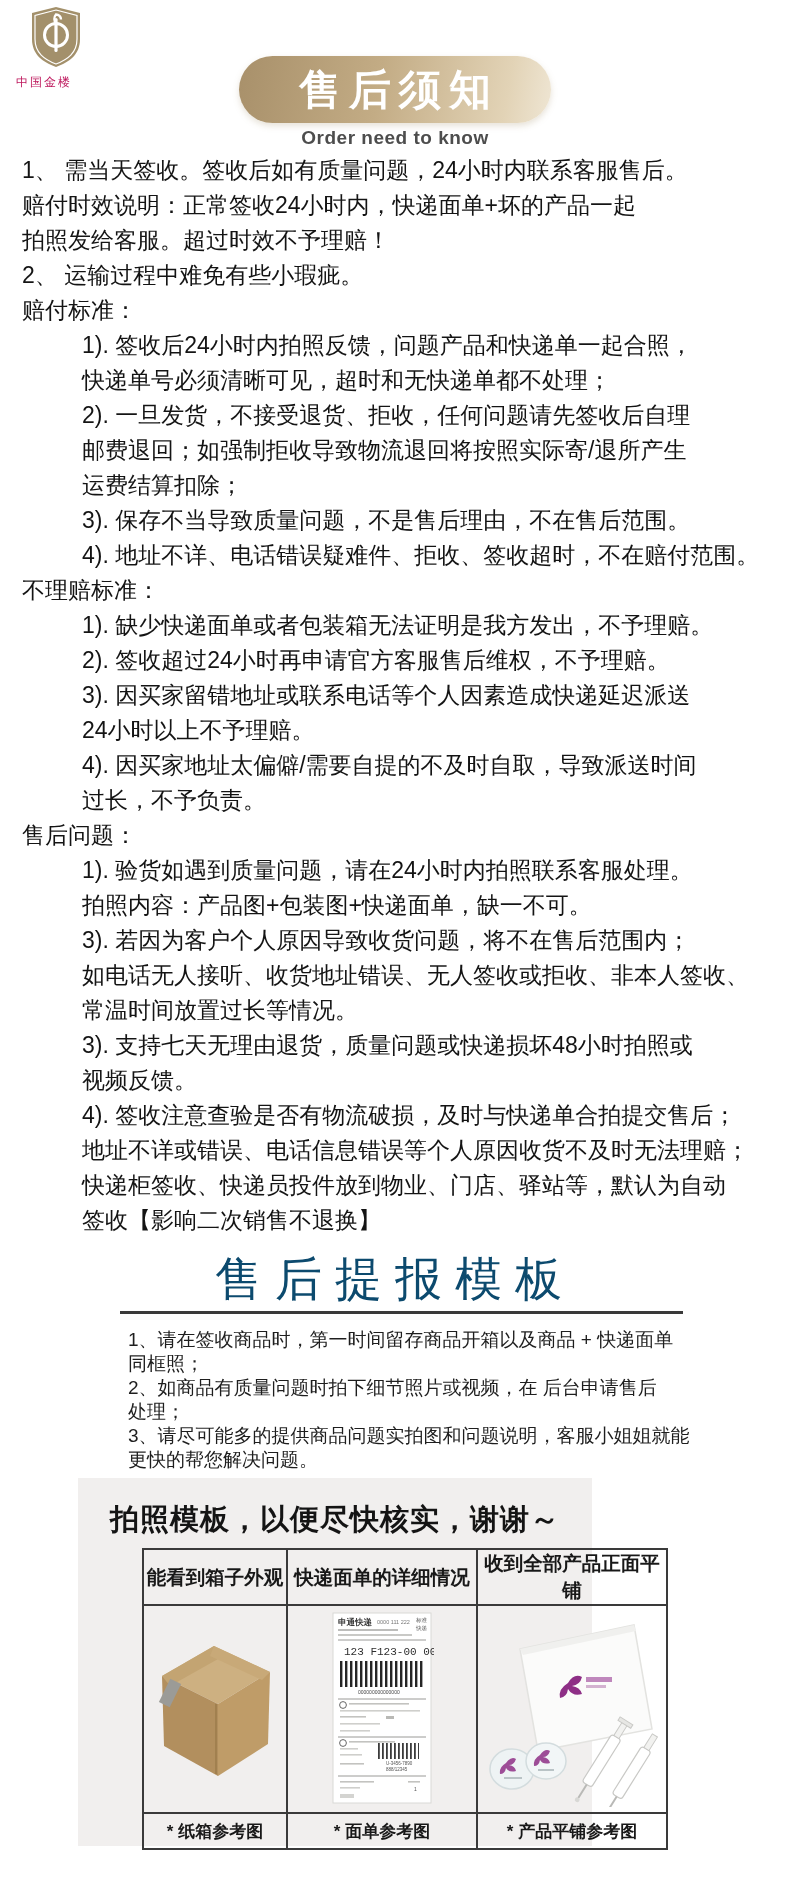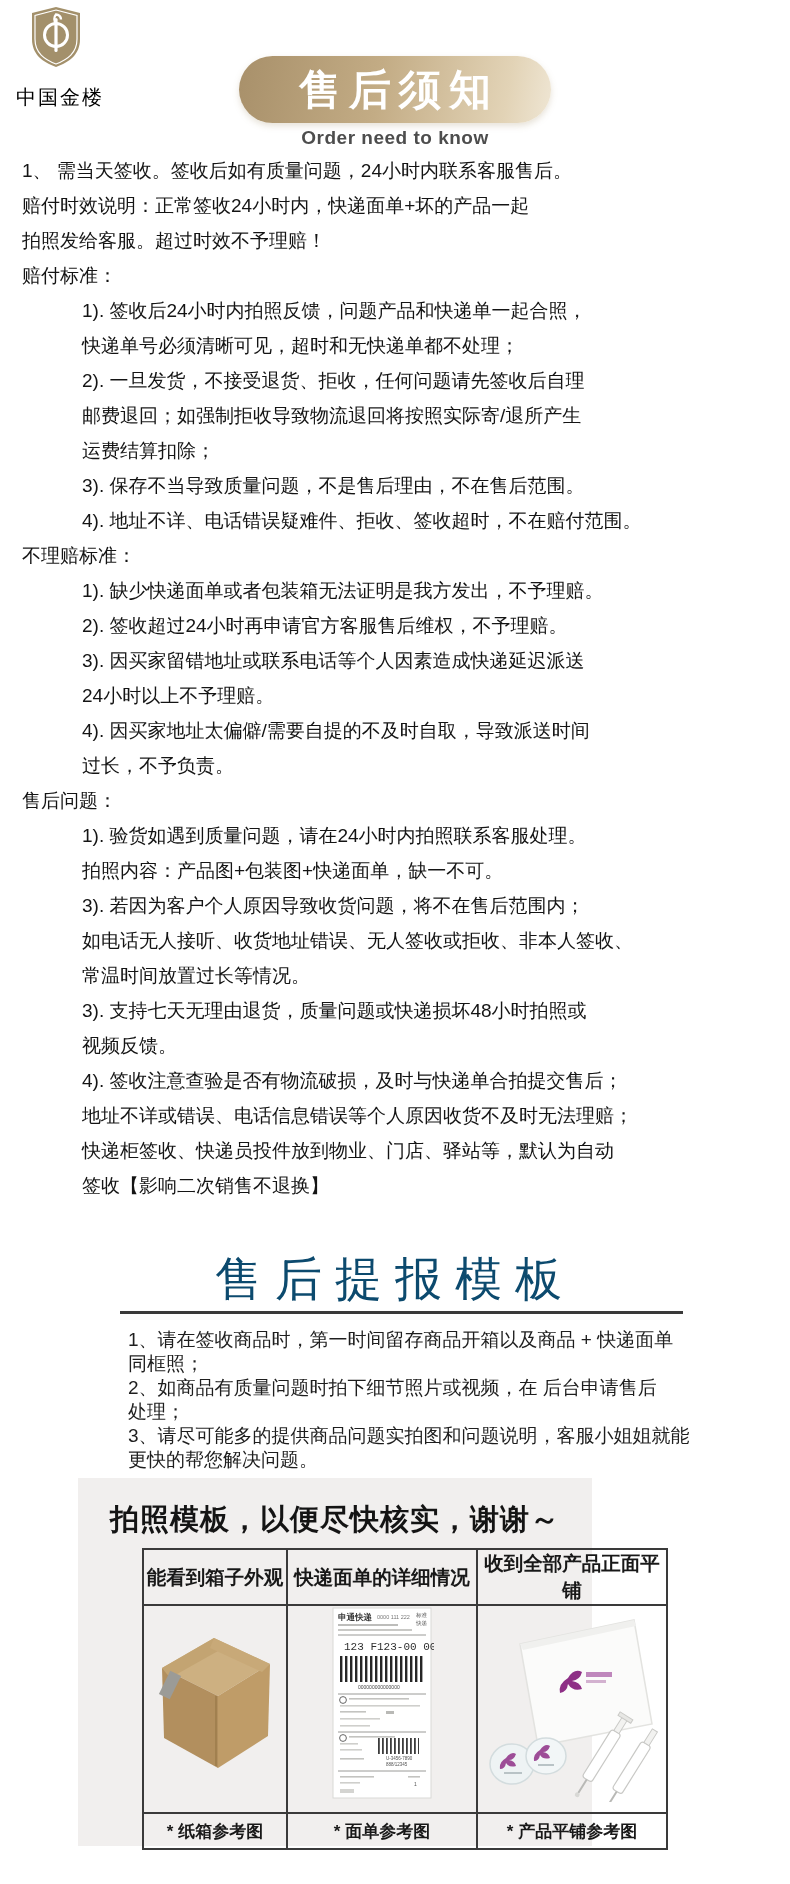--- a/index.html
+++ b/index.html
@@ -3,55 +3,55 @@
 <meta charset="utf-8">
 <style>
   html,body{margin:0;padding:0;}
   body{
     width:790px;height:1884px;position:relative;background:#ffffff;
     font-family:"Liberation Sans",sans-serif;color:#111;overflow:hidden;
   }
   
   .brand{position:absolute;left:16px;top:6px;width:120px;text-align:left;}
   .brand svg{display:block;margin-left:14px;}
-  .brand-text{font-size:20px;color:#000000;letter-spacing:2px;margin-top:16px;}
+  .brand-text{font-size:12px;color:#be185d;letter-spacing:2px;margin-top:6px;}
   
   .banner{
     position:absolute;top:56px;left:50%;transform:translateX(-50%);
     width:312px;height:67px;border-radius:36px;
     background:linear-gradient(100deg,#a8906a 0%,#c3ac85 45%,#e2d3b6 85%,#efe6d4 100%);
     box-shadow:0 3px 6px rgba(160,140,100,.25);
     display:flex;align-items:center;justify-content:center;
   }
   .banner-title{font-size:42px;font-weight:bold;color:#fff;letter-spacing:8px;text-indent:8px;}
   .subtitle{position:absolute;top:127px;left:0;width:100%;text-align:center;
     font-size:19px;font-weight:bold;color:#4d4d4d;letter-spacing:.5px;}
   
   .notice{position:absolute;top:153px;left:22px;width:760px;
-    font-size:19px;line-height:35px;color:#141414;}
+    font-size:23px;line-height:35px;color:#141414;}
   .notice .line{white-space:nowrap;}
   .notice .line.indent-1{padding-left:60px;}
   
   .report-title{position:absolute;top:1248px;left:0;width:100%;text-align:center;
     font-size:47px;color:#0c4a6e;letter-spacing:13px;font-weight:500;}
   .report-divider{position:absolute;top:1311px;left:120px;width:563px;height:3px;background:#3a3a3a;}
   .report-items{position:absolute;top:1328px;left:120px;width:575px;
     font-size:19px;line-height:24px;color:#1e1e1e;margin-left:8px;}
   .report-items .ritem{white-space:nowrap;}
   
   .photo-box{position:absolute;left:78px;top:1478px;width:514px;height:368px;background:#f1efee;}
   .photo-title{position:absolute;top:22px;left:0;width:100%;text-align:center;
     font-size:29px;font-weight:bold;color:#141414;letter-spacing:1px;}
   table.photo-table{position:absolute;left:64px;top:70px;width:520px;border-collapse:collapse;table-layout:fixed;}
   .photo-table td{border:2px solid #3a3a3a;text-align:center;vertical-align:middle;padding:0;}
   .photo-table .hdr{height:34px;font-size:19.5px;font-weight:bold;color:#181818;}
   .photo-table .img-cell{height:206px;}
   .photo-table .cap{height:34px;font-size:17px;font-weight:bold;color:#181818;}
   .c1{width:142px;}.c2{width:188px;}.c3{width:188px;}
-  .img-wrap{width:100%;height:206px;display:flex;align-items:flex-start;justify-content:center;}
+  .img-wrap{width:100%;height:206px;display:flex;align-items:center;justify-content:center;}
 </style>
 </head>
 <body>
 
 <div class="brand">
   <svg width="52" height="62" viewBox="0 0 52 62">
     <path d="M26 1 L50 7 V33 C50 49 39 56 26 61 C13 56 2 49 2 33 V7 Z" fill="#a3906b"></path>
     <path d="M26 4 L47 9.5 V33 C47 47 37.5 53.5 26 58 C14.5 53.5 5 47 5 33 V9.5 Z" fill="none" stroke="#ffffff" stroke-width="1.2"></path>
     <circle cx="26" cy="29" r="11.5" fill="none" stroke="#ffffff" stroke-width="3"></circle>
     <rect x="24.4" y="12" width="3.2" height="34" rx="1.6" fill="#ffffff"></rect>
@@ -62,20 +62,21 @@
 
 <div class="banner">
   <span class="banner-title">售后须知</span>
 </div>
 <div class="subtitle">Order need to know</div>
 
 <div class="notice">
     <div class="line">1、 需当天签收。签收后如有质量问题，24小时内联系客服售后。</div>
     <div class="line">赔付时效说明：正常签收24小时内，快递面单+坏的产品一起</div>
     <div class="line">拍照发给客服。超过时效不予理赔！</div>
+    <div class="line">2、 运输过程中难免有些小瑕疵。</div>
     <div class="line">赔付标准：</div>
     <div class="line indent-1">1). 签收后24小时内拍照反馈，问题产品和快递单一起合照，</div>
     <div class="line indent-1">快递单号必须清晰可见，超时和无快递单都不处理；</div>
     <div class="line indent-1">2). 一旦发货，不接受退货、拒收，任何问题请先签收后自理</div>
     <div class="line indent-1">邮费退回；如强制拒收导致物流退回将按照实际寄/退所产生</div>
     <div class="line indent-1">运费结算扣除；</div>
     <div class="line indent-1">3). 保存不当导致质量问题，不是售后理由，不在售后范围。</div>
     <div class="line indent-1">4). 地址不详、电话错误疑难件、拒收、签收超时，不在赔付范围。</div>
     <div class="line">不理赔标准：</div>
     <div class="line indent-1">1). 缺少快递面单或者包装箱无法证明是我方发出，不予理赔。</div>

